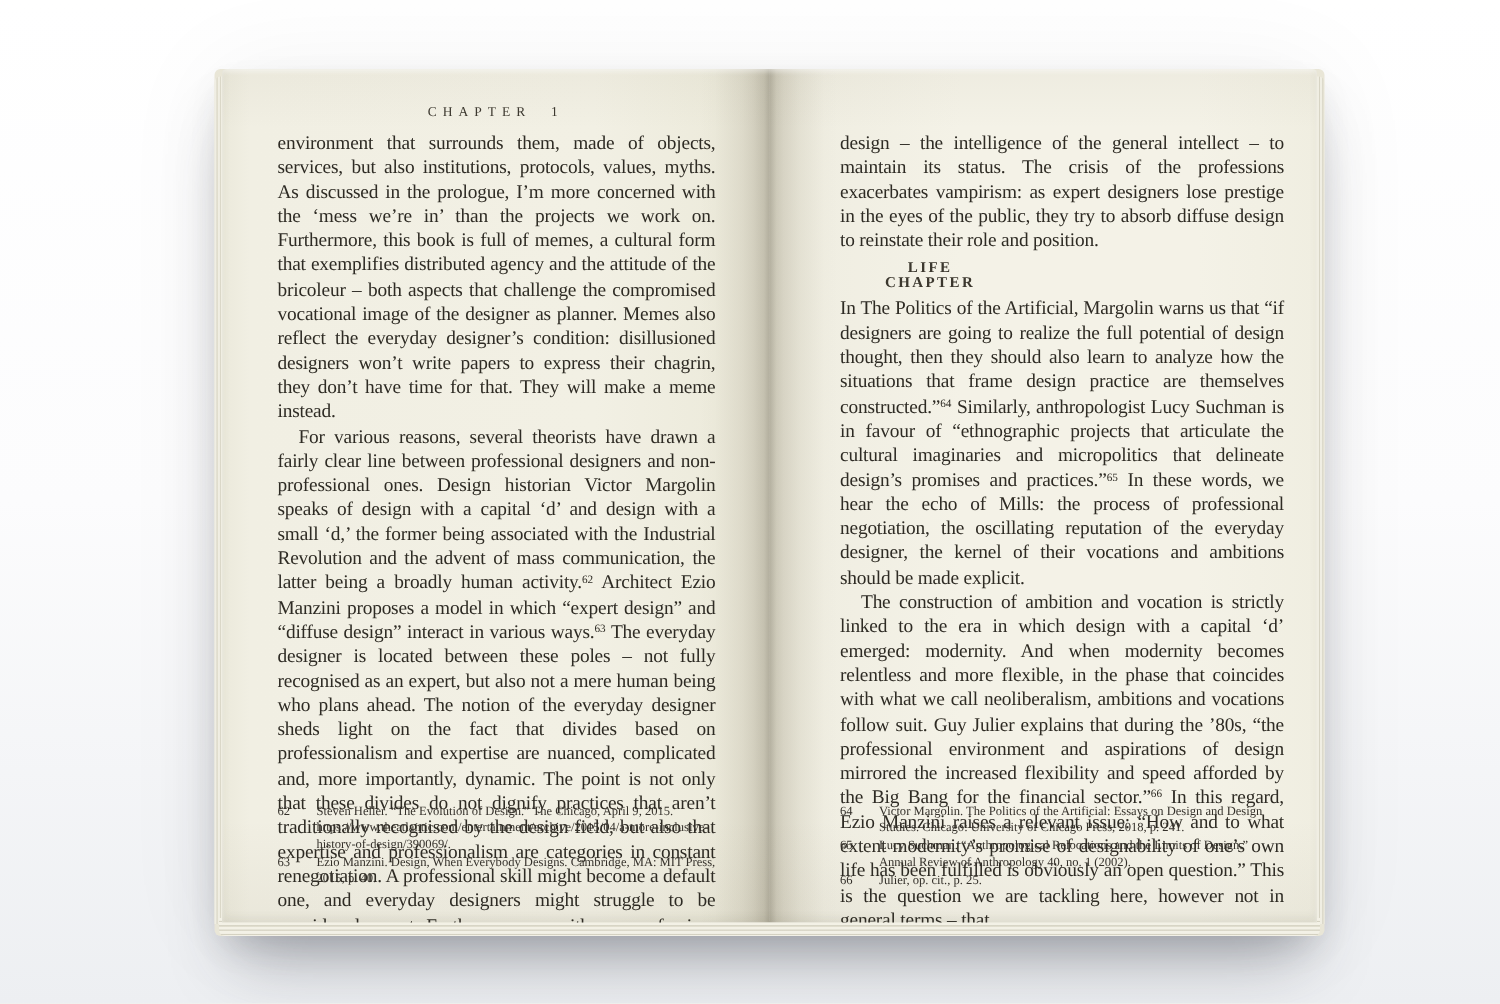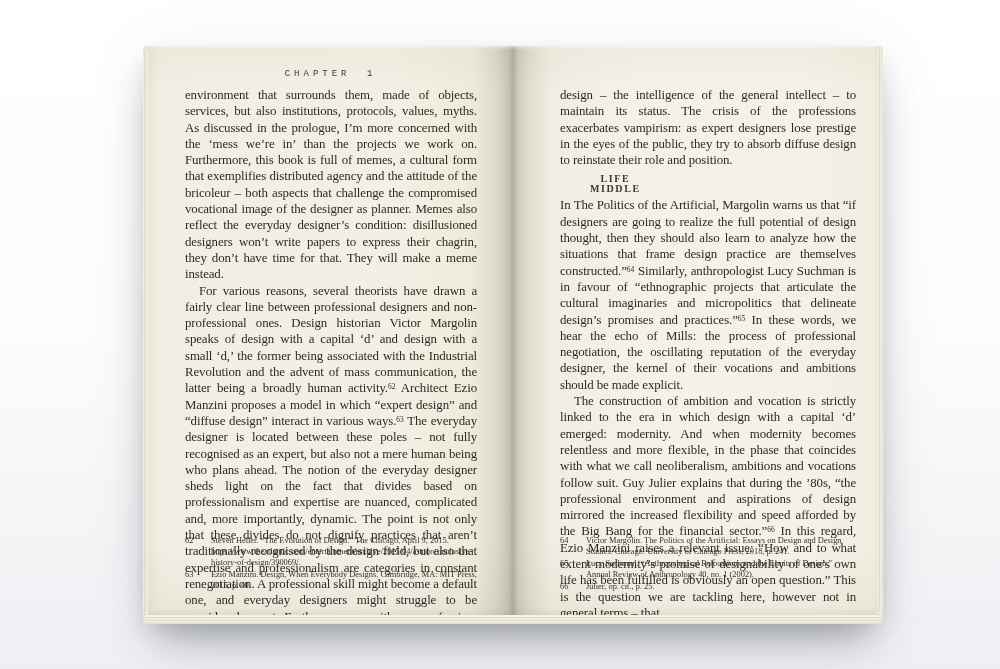--- a/index.html
+++ b/index.html
@@ -63,21 +63,20 @@
     background:linear-gradient(90deg,
       rgba(100,90,65,0) 0%,rgba(100,90,65,0.05) 30%,
       rgba(85,75,55,0.13) 46%,rgba(58,50,36,0.20) 50%,
       rgba(85,75,55,0.10) 55%,rgba(100,90,65,0.03) 72%,
       rgba(100,90,65,0) 100%);
   }
   .running-head{
     position:absolute;top:23px;left:0;right:0;text-align:center;
     font-size:9px;letter-spacing:4px;word-spacing:7px;
     color:#3c382f;
-    font-family:Liberation Mono, monospace;
   }
   .text-block{
     position:absolute;top:41px;
     font-size:12.9px;line-height:16.3px;letter-spacing:-0.12px;
     text-align:justify;color:#2e2b24;
   }
   .page.left  .text-block{left:37px;right:36px;}
   .page.right .text-block{left:47px;right:22px;}
   .text-block p{margin:0;}
   .text-block p.indent{text-indent:14px;}
@@ -131,21 +130,21 @@
             <span class="fn-text"><span>Ezio Manzini. </span><span class="it">Design, When Everybody Designs</span><span>. Cambridge, MA: MIT Press, 2015, p. 40.</span></span>
           </div>
         </div>
       </div>
 
       <div class="page right">
         <div class="text-block">
           <p><span>design – the intelligence of the general intellect – to maintain its status. The crisis of the professions exacerbates vampirism: as expert designers lose prestige in the eyes of the public, they try to absorb diffuse design to reinstate their role and position.</span></p>
           <div class="subhead">
             <div>LIFE</div>
-            <div>MIDDLE</div>
+            <div>CHAPTER</div>
           </div>
           <p><span>In </span><span class="it">The Politics of the Artificial</span><span>, Margolin warns us that “if designers are going to realize the full potential of design thought, then they should also learn to analyze how the situations that frame design practice are themselves constructed.”</span><sup>64</sup><span> Similarly, anthropologist Lucy Suchman is in favour of “ethnographic projects that articulate the cultural imaginaries and micropolitics that delineate design’s promises and practices.”</span><sup>65</sup><span> In these words, we hear the echo of Mills: the process of professional negotiation, the oscillating reputation of the everyday designer, the kernel of their vocations and ambitions should be made explicit.</span></p>
           <p class="indent"><span>The construction of ambition and vocation is strictly linked to the era in which design with a capital ‘d’ emerged: modernity. And when modernity becomes relentless and more flexible, in the phase that coincides with what we call neoliberalism, ambitions and vocations follow suit. Guy Julier explains that during the ’80s, “the professional environment and aspirations of design mirrored the increased flexibility and speed afforded by the Big Bang for the financial sector.”</span><sup>66</sup><span> In this regard, Ezio Manzini raises a relevant issue: “How and to what extent modernity’s promise of designability of one’s own life has been fulfilled is obviously an open question.” This is the question we are tackling here, however not in general terms – that</span></p>
         </div>
         <div class="footnotes">
           <div class="footnote">
             <span class="fn-num">64</span>
             <span class="fn-text"><span>Victor Margolin. </span><span class="it">The Politics of the Artificial: Essays on Design and Design Studies</span><span>. Chicago: University of Chicago Press, 2018, p. 241.</span></span>
           </div>
           <div class="footnote">

